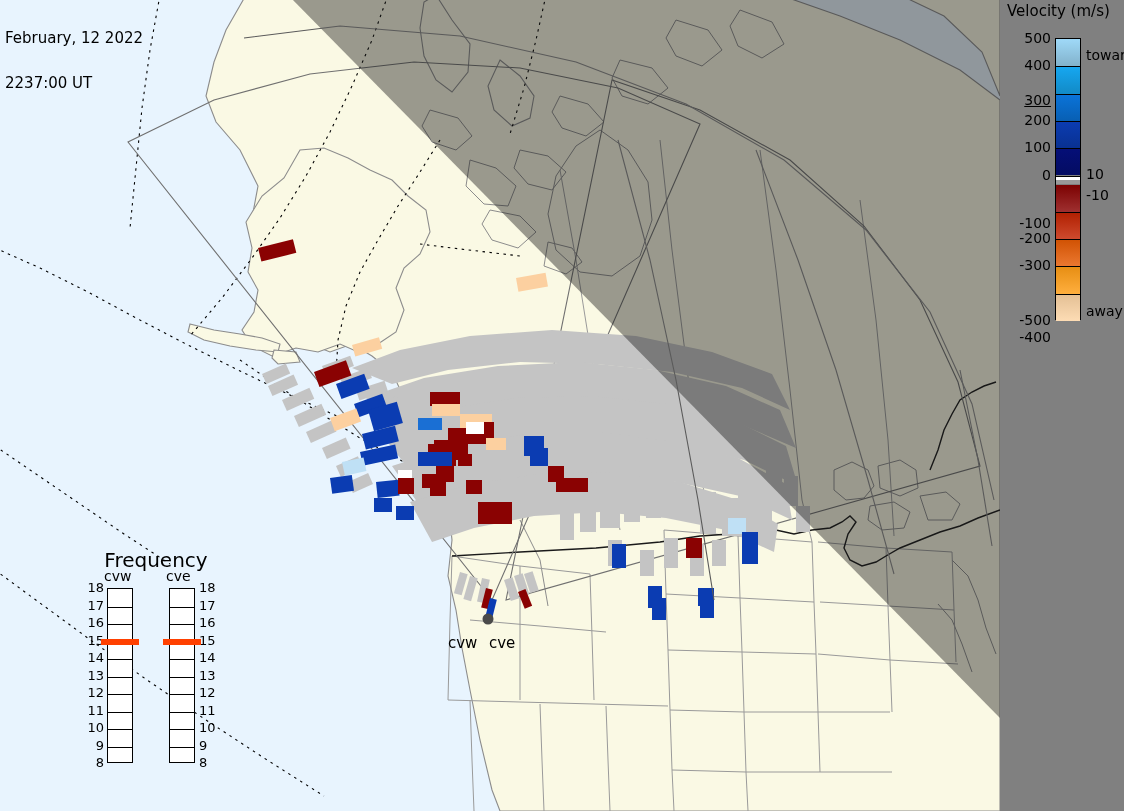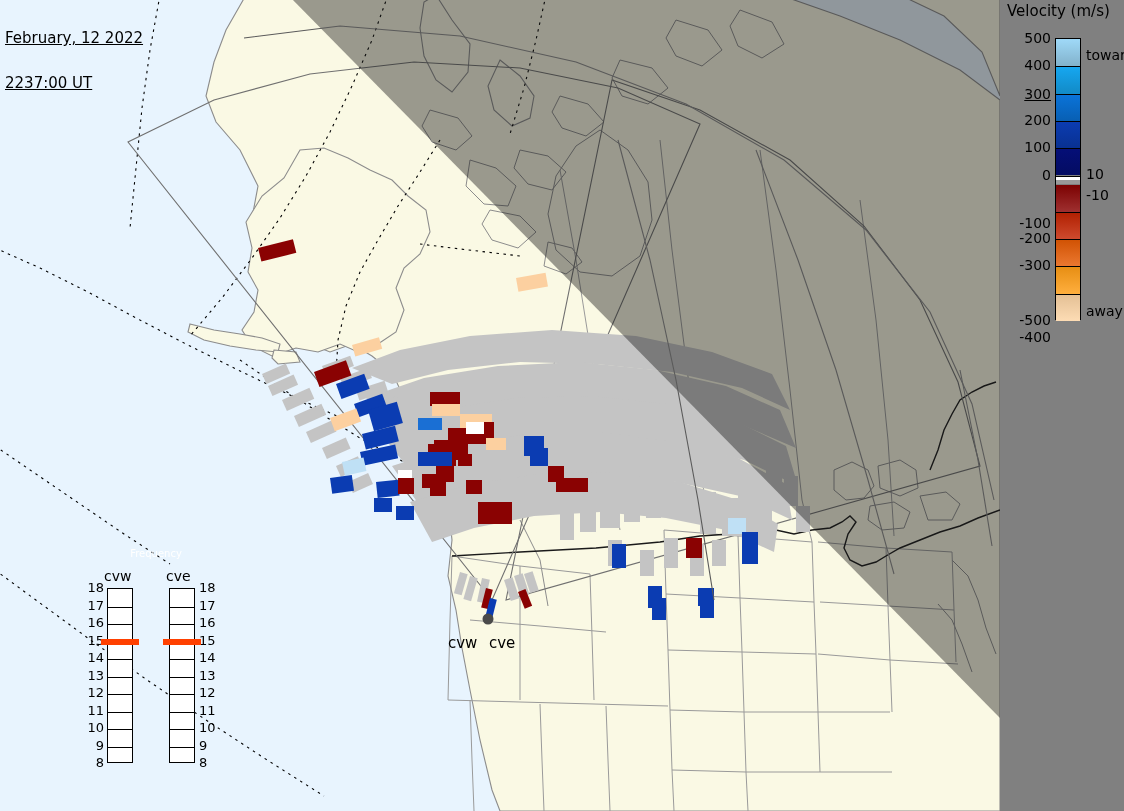--- a/index.html
+++ b/index.html
@@ -8,26 +8,26 @@
   #root{position:relative;width:1124px;height:811px;background:#808080;}
 
   
   #map{position:absolute;left:0;top:0;width:1000px;height:811px;
        background:#e8f4fe;overflow:hidden;}
   #mapsvg{position:absolute;left:0;top:0;}
 
   
   #stamp{position:absolute;left:5px;top:1px;z-index:40;
          font-size:15px;line-height:15px;color:#000;white-space:pre;}
-  #stamp div{letter-spacing:0px;text-decoration:underline;}
+  #stamp div{letter-spacing:0px;}
 
   
   #freq{position:absolute;left:86px;top:548px;width:140px;height:230px;z-index:40;}
   #freq .title{position:absolute;left:0;top:0;width:140px;text-align:center;
-               font-size:10px;color:#ffffff;}
+               font-size:20px;color:#000000;}
   #freq .col-lab{position:absolute;top:20px;font-size:14px;color:#000;}
   #freq .lab-cvw{left:18px;}
   #freq .lab-cve{left:80px;}
   .fbox{position:absolute;top:40px;width:26px;height:175px;
         background:#fff;border:1.5px solid #000;box-sizing:border-box;}
   .fbox-cvw{left:21px;}
   .fbox-cve{left:83px;}
   .ftick{position:absolute;left:0;width:100%;border-top:1.2px solid #000;}
   .fnum{position:absolute;font-size:13px;color:#000;line-height:10px;}
   .fmark{position:absolute;height:6px;background:#ff4000;z-index:3;}
@@ -405,21 +405,21 @@
         <div class="cbseg" style="top: 200.1px; height: 27.3px; background: linear-gradient(rgb(208, 81, 2), rgb(235, 120, 48));"></div>
         <div class="cbdiv" style="top: 200.1px;"></div>
         <div class="cbseg" style="top: 227.4px; height: 27.3px; background: linear-gradient(rgb(230, 141, 18), rgb(255, 175, 62));"></div>
         <div class="cbdiv" style="top: 227.4px;"></div>
         <div class="cbseg" style="top: 254.7px; height: 27.3px; background: linear-gradient(rgb(227, 191, 148), rgb(253, 220, 180));"></div>
         <div class="cbdiv" style="top: 254.7px;"></div>
       </div>
     <div id="cbar-extras">
         <div class="cbnum" style="top: 33px;">500</div>
         <div class="cbnum" style="top: 60.3px;">400</div>
-        <div class="cbnum" style="top: 89px; text-decoration: underline;">300</div>
+        <div class="cbnum" style="top: 95px; text-decoration: underline;">300</div>
         <div class="cbnum" style="top: 114.9px;">200</div>
         <div class="cbnum" style="top: 142.2px;">100</div>
         <div class="cbnum" style="top: 169.5px;">0</div>
         <div class="cbnum" style="top: 218px;">-100</div>
         <div class="cbnum" style="top: 233.1px;">-200</div>
         <div class="cbnum" style="top: 260.4px;">-300</div>
         <div class="cbnum" style="top: 287.7px; margin-top: 44px;">-400</div>
         <div class="cbnum" style="top: 315px;">-500</div>
         <div class="cbside" style="top: 50px;">toward</div>
         <div class="cbside" style="top: 168.5px;">10</div>

